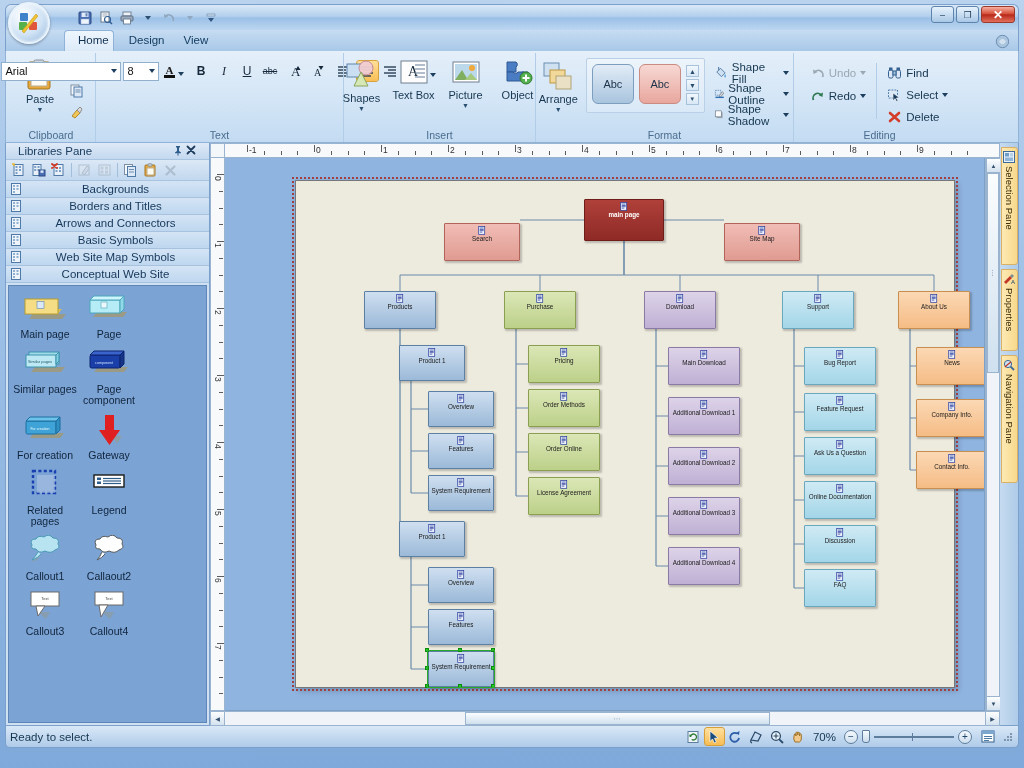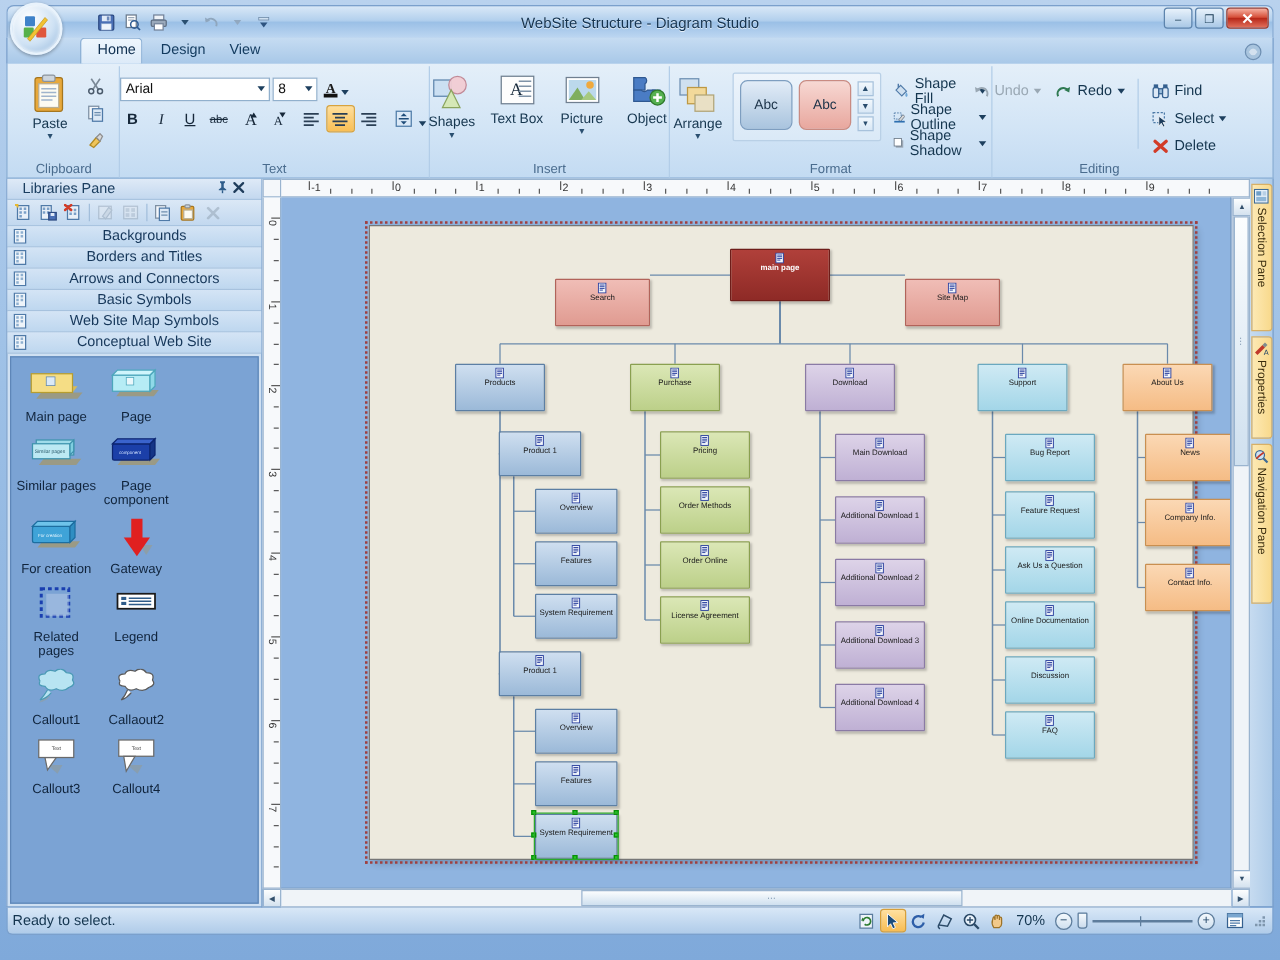--- a/index.html
+++ b/index.html
@@ -248,21 +248,20 @@
       <div class="qbtn">
         <div style="width:0;height:0;border-left:3px solid transparent;border-right:3px solid transparent;border-top:4px solid #91a8c0;"></div>
       </div>
       <div class="qbtn">
         <svg width="12" height="12" viewBox="0 0 12 12">
             <rect x="2" y="2" width="8" height="2" fill="#cfe0f0" stroke="#6a86a4" stroke-width="0.6"></rect>
             <path d="M3 6 L9 6 L6 10 Z" fill="#2e5480"></path>
           </svg>
       </div>
     </div>
-    <div class="title-text">WebSite Structure - Diagram Studio</div>
     <div class="win-btns">
       <div class="wb">–</div>
       <div class="wb">❐</div>
       <div class="wb close">✕</div>
     </div>
   </div>
 
   <div class="orb">
     <svg width="26" height="26" viewBox="0 0 26 26">
       <rect x="3" y="12" width="8" height="8" rx="1" fill="#57b14a"></rect>
@@ -323,21 +322,21 @@
                 <path d="M3 11 L8 5 L11 8 L6 13 Z" fill="#f0c55a" stroke="#b08a24"></path>
                 <path d="M8 5 L11 2 L13 4 L11 8 Z" fill="#d9d9d9" stroke="#8f8f8f"></path>
               </svg>
           </div>
         </div>
       </div>
       <div class="rgroup-label">Clipboard</div>
     </div>
 
     <div class="rgroup" style="width:248px">
-      <div style="display:flex;flex-direction:column;gap:4px;padding-top:6px;">
+      <div style="display:flex;flex-direction:row;gap:4px;padding-top:6px;">
         <div class="txtrow">
           <div class="fontbox">
             <span>Arial</span>
             <div class="ddarrow"></div>
           </div>
           <div class="sizebox" style="position:relative">
             <span>8</span>
             <div class="ddarrow"></div>
           </div>
           <div class="smallbtn" style="width:17px">
@@ -517,21 +516,21 @@
             <span class="t">Shape Shadow</span>
             <div class="ca"></div>
           </div>
         </div>
       </div>
       <div class="rgroup-label">Format</div>
     </div>
 
     <div class="rgroup" style="width:172px">
       <div class="rgroup-body" style="gap:6px;padding-top:8px;">
-        <div style="display:flex;flex-direction:row;gap:3px;">
+        <div style="display:flex;flex-direction:column;gap:3px;">
           <div class="editrow dis">
             <svg width="14" height="14" viewBox="0 0 14 14">
                 <path d="M11.5 11 A4.6 4.6 0 0 0 3.5 6.5" fill="none" stroke="#9aa8b4" stroke-width="1.7"></path>
                 <path d="M2 3.5 L2.6 8 L6.6 6 Z" fill="#9aa8b4"></path>
               </svg>
             <span class="t">Undo</span>
             <div class="ca"></div>
           </div>
           <div class="editrow">
             <svg width="14" height="14" viewBox="0 0 14 14">

